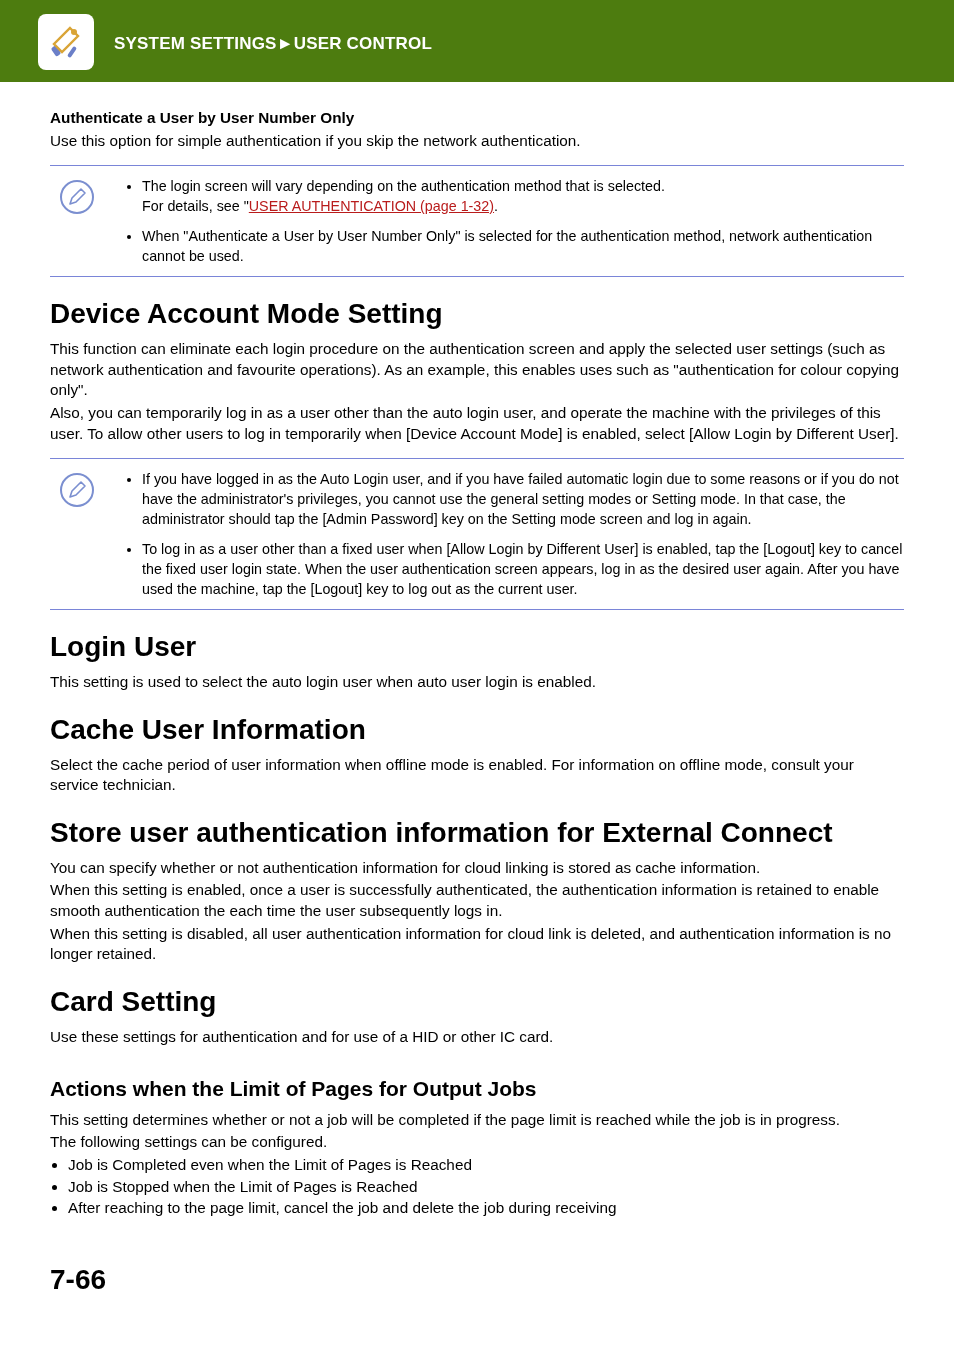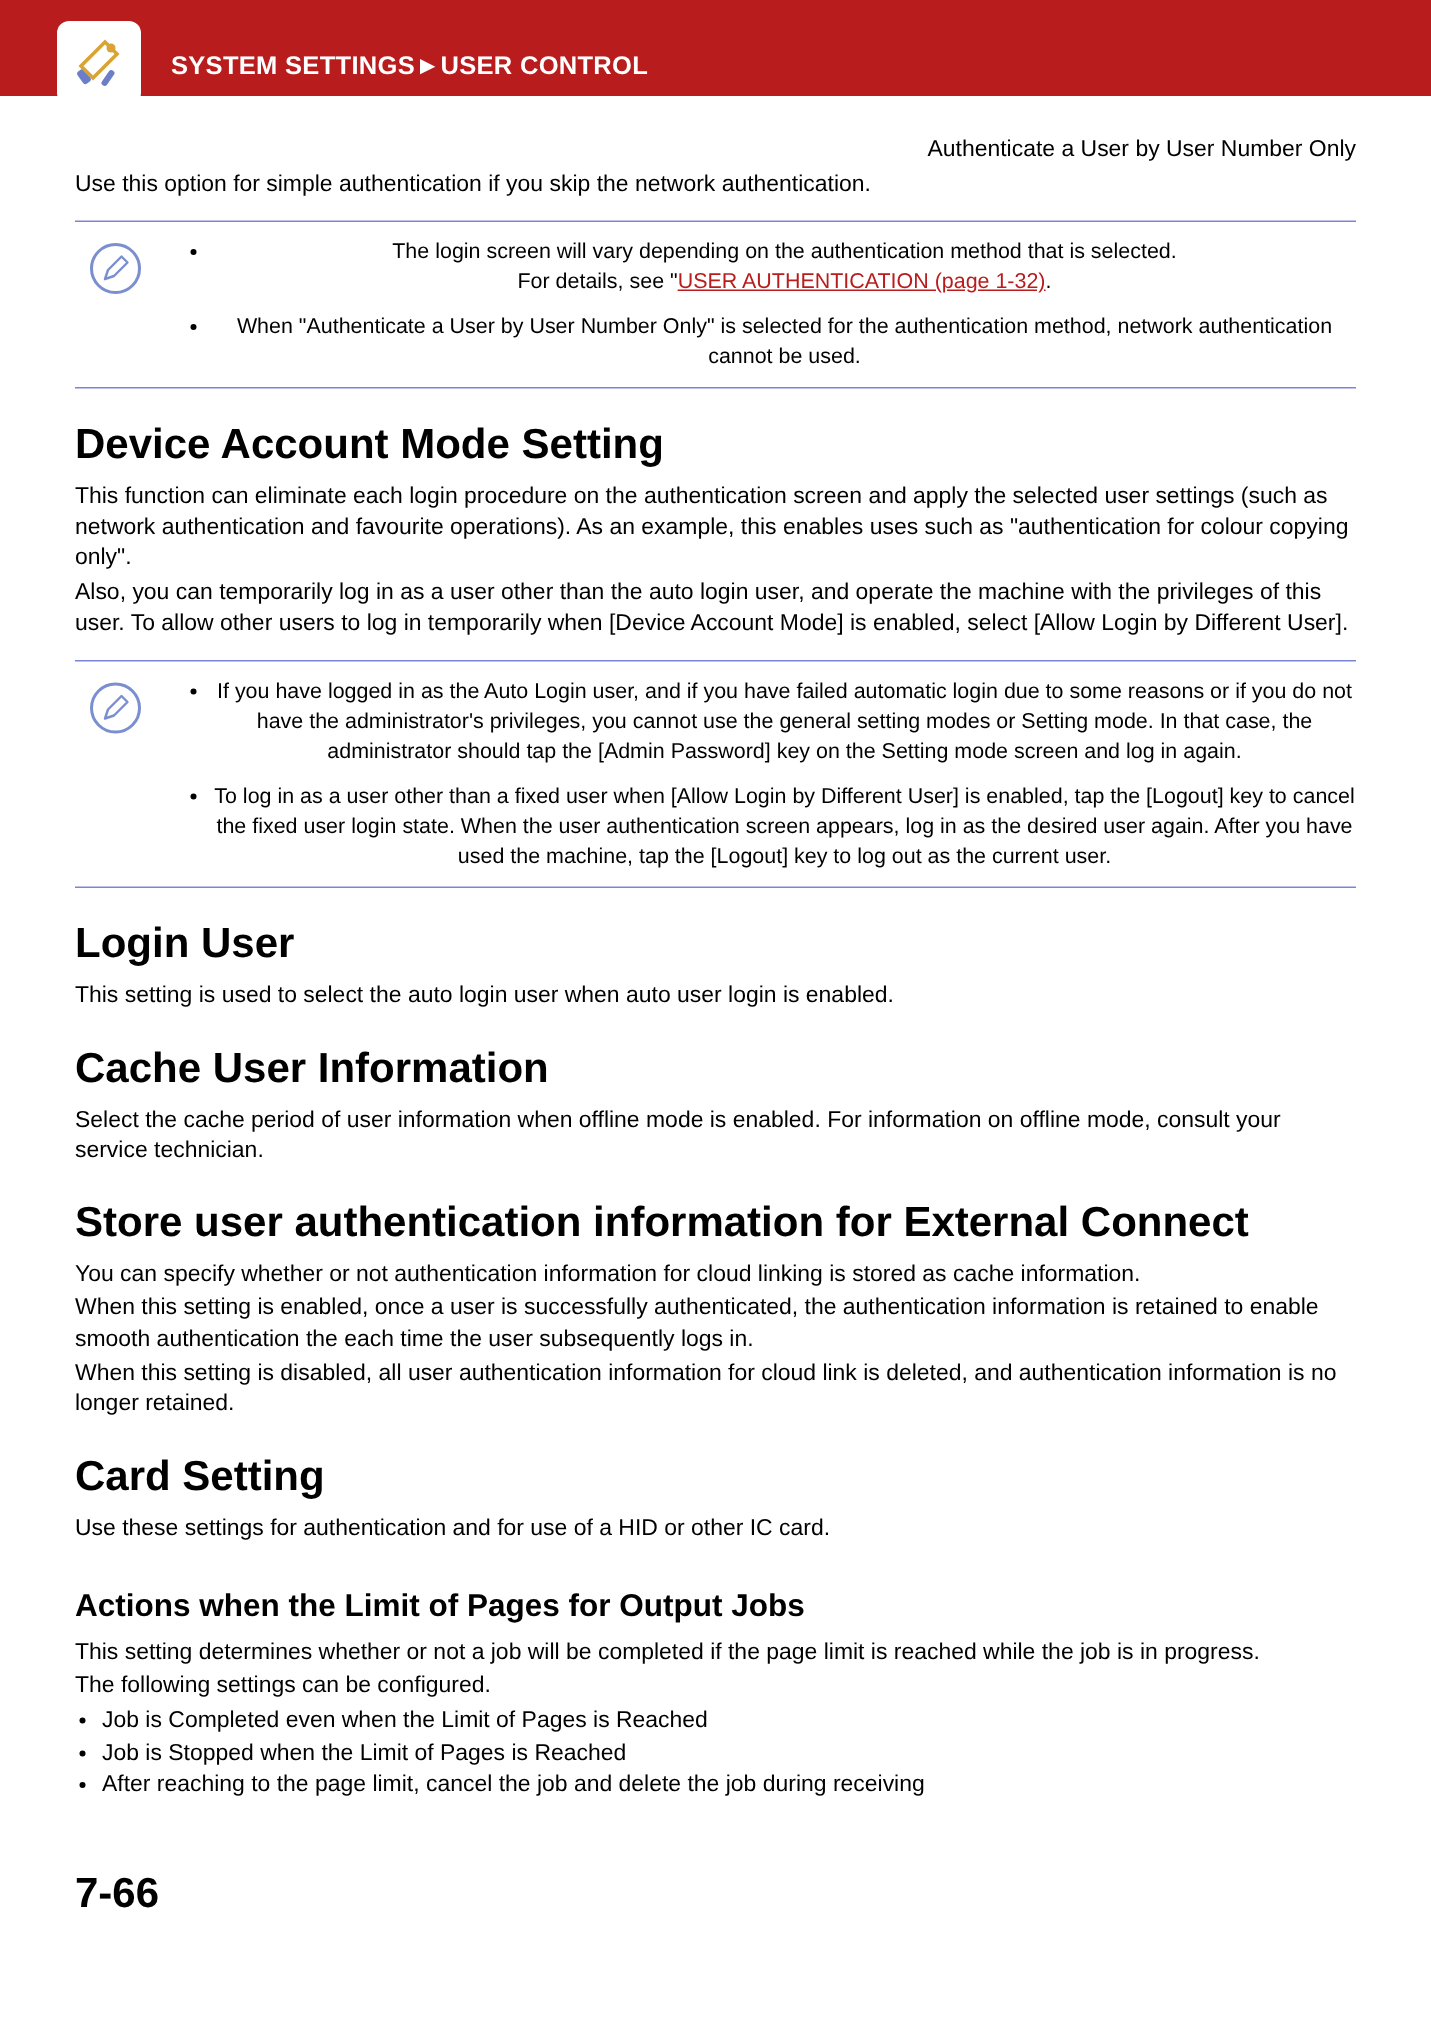--- a/index.html
+++ b/index.html
@@ -5,22 +5,22 @@
   * { box-sizing: border-box; }
   html, body {
     margin: 0;
     padding: 0;
     width: 954px;
     background: #fff;
     font-family: Arial, Helvetica, sans-serif;
     color: #000;
   }
   .header {
-    background: #b91c1c;
-    height: 64px;
+    background: #4d7c0f;
+    height: 82px;
     position: relative;
   }
   .header-icon-box {
     position: absolute;
     left: 38px;
     top: 14px;
     width: 56px;
     height: 56px;
     background: #fff;
     border-radius: 8px;
@@ -48,34 +48,32 @@
     margin-top: 18px;
     margin-bottom: 6px;
   }
   .h3 {
     font-weight: bold;
     font-size: 21px;
     margin-top: 28px;
     margin-bottom: 6px;
   }
   .sub-bold {
-    font-weight: normal;
+    font-weight: bold;
     font-size: 15.3px;
     margin-top: 4px;
-    text-align: right;
   }
   p { margin: 2px 0; }
   .note-block {
     border-top: 1.5px solid #7a85d8;
     border-bottom: 1.5px solid #7a85d8;
     margin: 14px 0 10px 0;
     padding: 8px 0 10px 0;
     display: flex;
     gap: 20px;
-    text-align: center;
   }
   .note-icon-cell {
     flex: 0 0 54px;
     display: flex;
     align-items: flex-start;
     justify-content: center;
     padding-top: 6px;
   }
   .note-icon {
     width: 34px;

